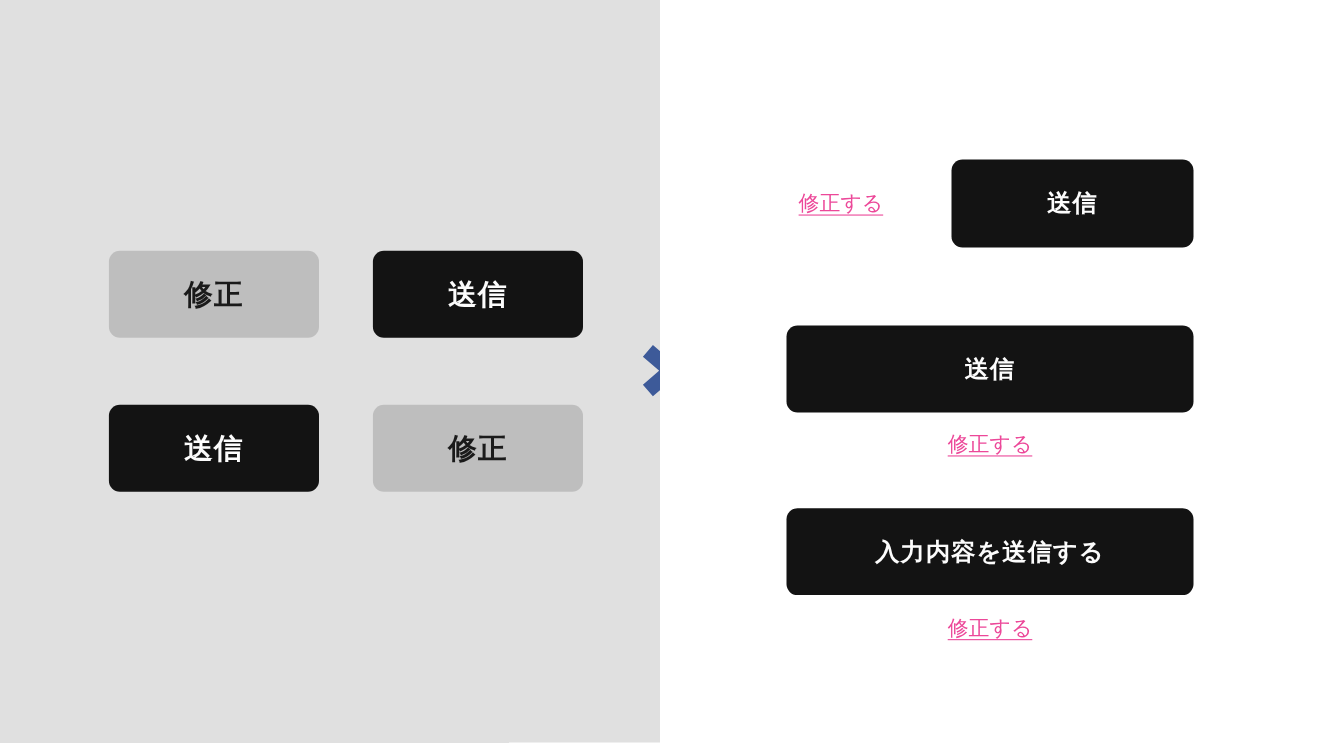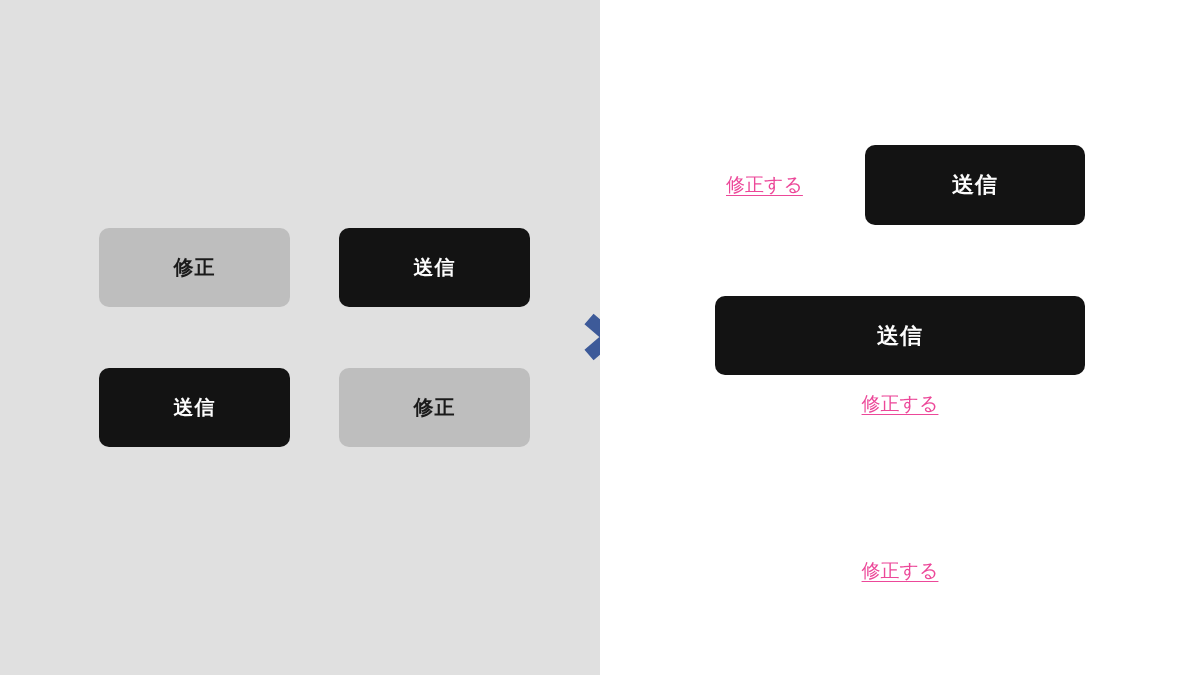--- a/index.html
+++ b/index.html
@@ -27,21 +27,21 @@
     display: grid;
     grid-template-columns: 220px 220px;
     grid-auto-rows: 79px;
     column-gap: 20px;
     row-gap: 61px;
   }
   .btn {
     border: none;
     border-radius: 10px;
     font-family: inherit;
-    font-size: 20px;
+    font-size: 26px;
     font-weight: bold;
     letter-spacing: 1px;
     cursor: pointer;
     display: flex;
     align-items: center;
     justify-content: center;
     margin-left: 29px;
   }
   .btn.primary {
     background: #131313;
@@ -151,18 +151,19 @@
     <div class="after-row1">
       <a class="text-link">修正する</a>
       <button class="btn-row1">送信</button>
     </div>
 
     <button class="big-btn" id="after-btn-2">送信</button>
     <div class="link-row" id="after-link-2">
       <a class="text-link">修正する</a>
     </div>
 
+    <button class="big-btn" id="after-btn-3">入力内容を送信する</button>
     <div class="link-row" id="after-link-3">
       <a class="text-link">修正する</a>
     </div>
 
   </section>
 </div>
 
 </body></html>

